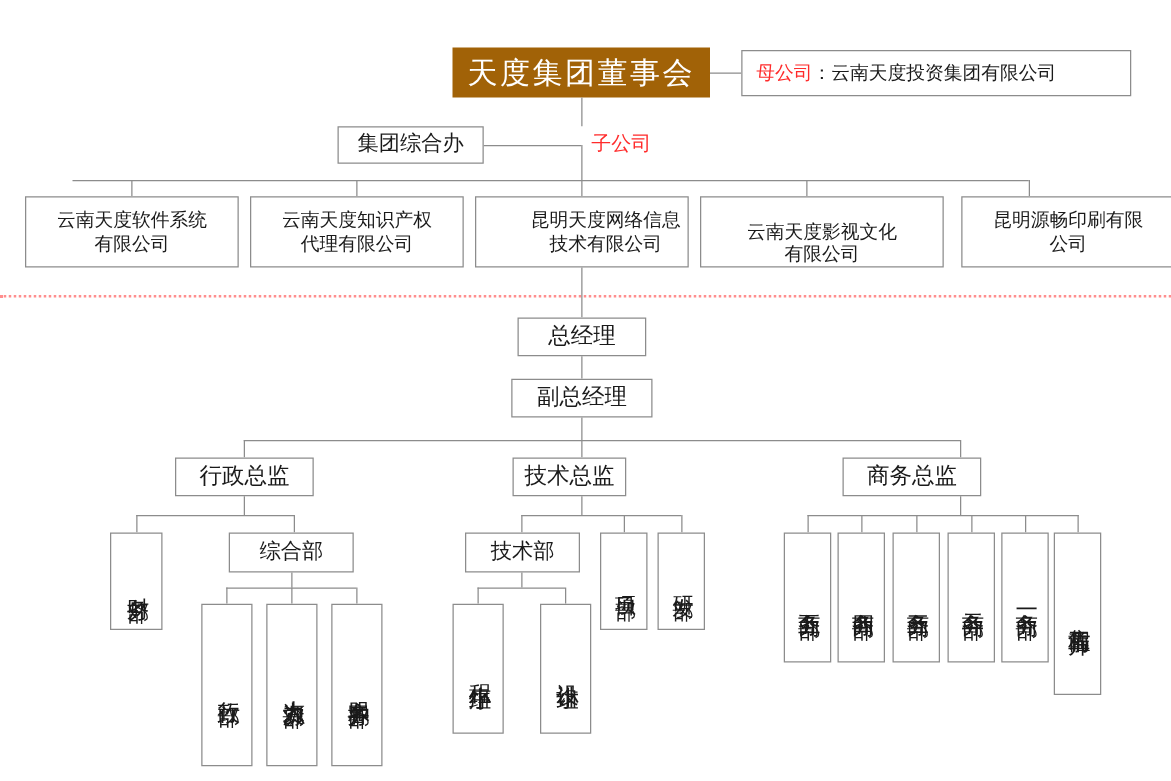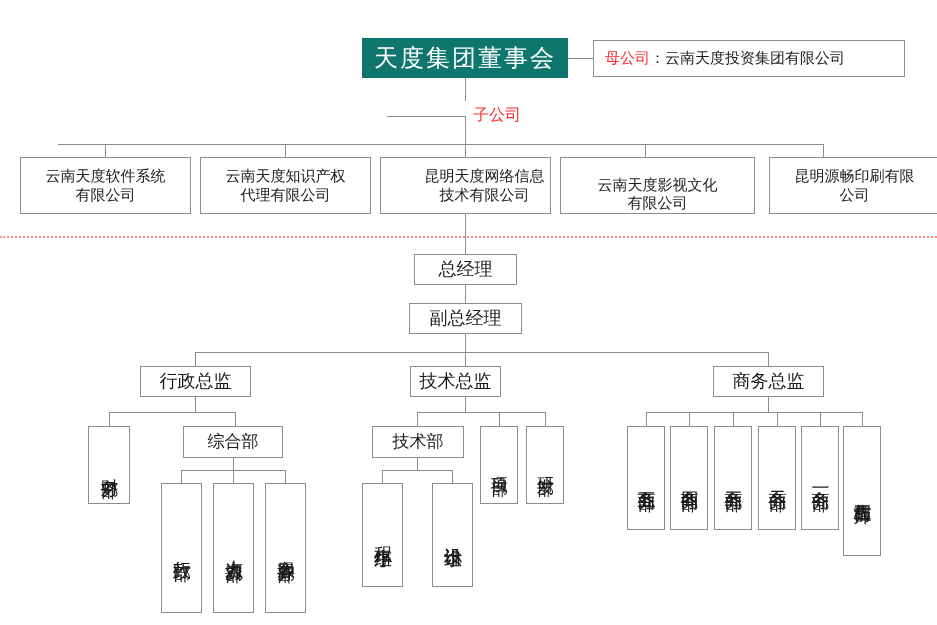--- a/index.html
+++ b/index.html
@@ -24,21 +24,21 @@
     border: 1px solid #8c8c8c;
     background: #ffffff;
     display: flex;
     align-items: center;
     justify-content: center;
     text-align: center;
     line-height: 1.25;
     color: #1a1a1a;
   }
   .box.title-box {
-    background: #0f766e;
+    background: #a16207;
     border: none;
     color: #ffffff;
     font-size: 24px;
     letter-spacing: 2px;
   }
   .box.note-box {
     font-size: 15px;
     justify-content: flex-start;
     padding-left: 11px;
     white-space: nowrap;
@@ -83,20 +83,23 @@
 
   <div class="line h" style="left:568px; top:58px; width:25px;"></div>
 
   <div class="box note-box" style="left:593px; top:40px; width:312px; height:37px;">
     <span class="note-red">母公司</span>
       <span>：云南天度投资集团有限公司</span>
   </div>
 
   <div class="line v" style="left:465px; top:78px; height:23px;"></div>
 
+  <div class="box" style="left:270px; top:101px; width:117px; height:30px; font-size:17px;">
+    <span>集团综合办</span>
+  </div>
 
   <div class="line h" style="left:387px; top:116px; width:78px;"></div>
 
   <div class="free-label red" style="left:473px; top:105px;">子公司</div>
 
   <div class="line v" style="left:465px; top:116px; height:28px;"></div>
 
   <div class="line h" style="left:58px; top:144px; width:765px;"></div>
 
   <div class="line v" style="left:105px; top:144px; height:13px;"></div>
@@ -146,21 +149,21 @@
   <div class="line v" style="left:195px; top:352px; height:14px;"></div>
   <div class="line v" style="left:465px; top:352px; height:14px;"></div>
   <div class="line v" style="left:768px; top:352px; height:14px;"></div>
 
   <div class="box" style="left:140px; top:366px; width:111px; height:31px; font-size:18px;">
     <span>行政总监</span>
   </div>
   <div class="box" style="left:410px; top:366px; width:91px; height:31px; font-size:18px;">
     <span>技术总监</span>
   </div>
-  <div class="box" style="left:713px; top:366px; width:111px; height:31px; font-size:18px;">
+  <div class="box" style="left:674px; top:366px; width:111px; height:31px; font-size:18px;">
     <span>商务总监</span>
   </div>
 
   <div class="line v" style="left:195px; top:397px; height:15px;"></div>
   <div class="line h" style="left:109px; top:412px; width:127px;"></div>
   <div class="line v" style="left:109px; top:412px; height:14px;"></div>
   <div class="line v" style="left:235px; top:412px; height:14px;"></div>
 
   <div class="box" style="left:88px; top:426px; width:42px; height:78px; font-size:18px;">
     <span class="vert">财务部</span>

